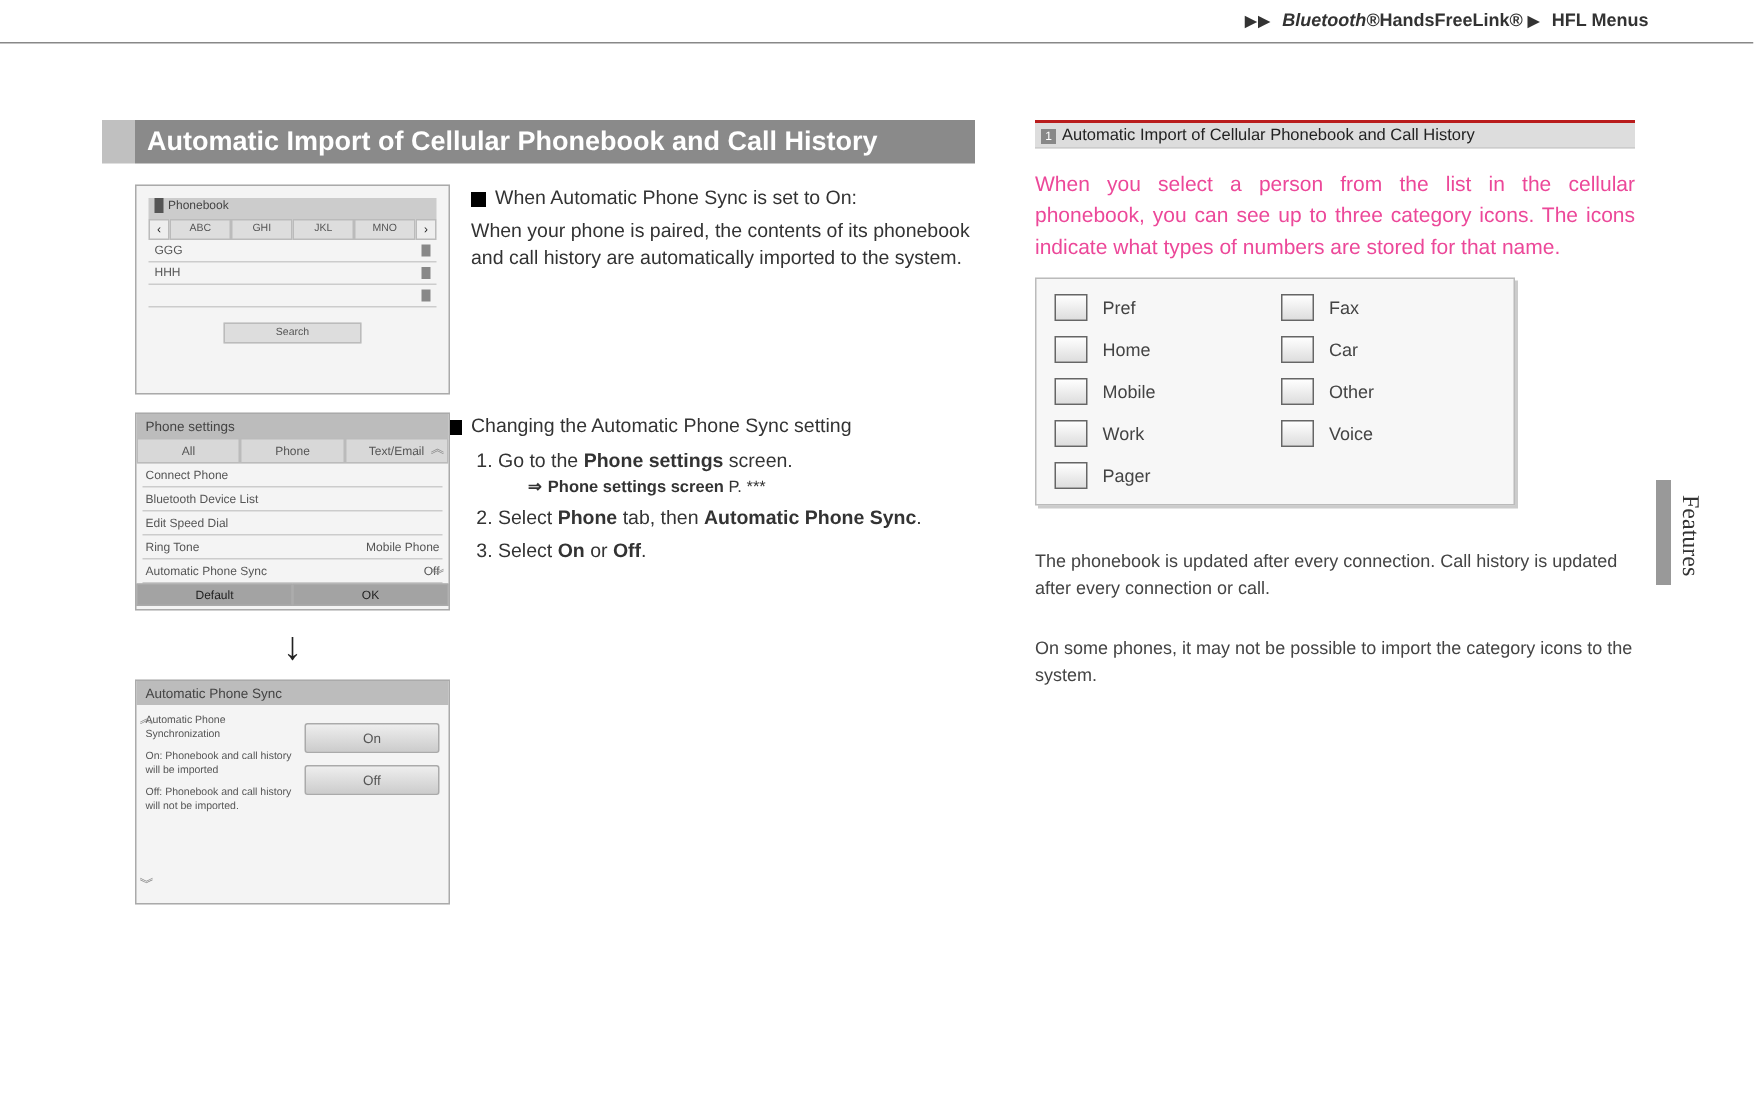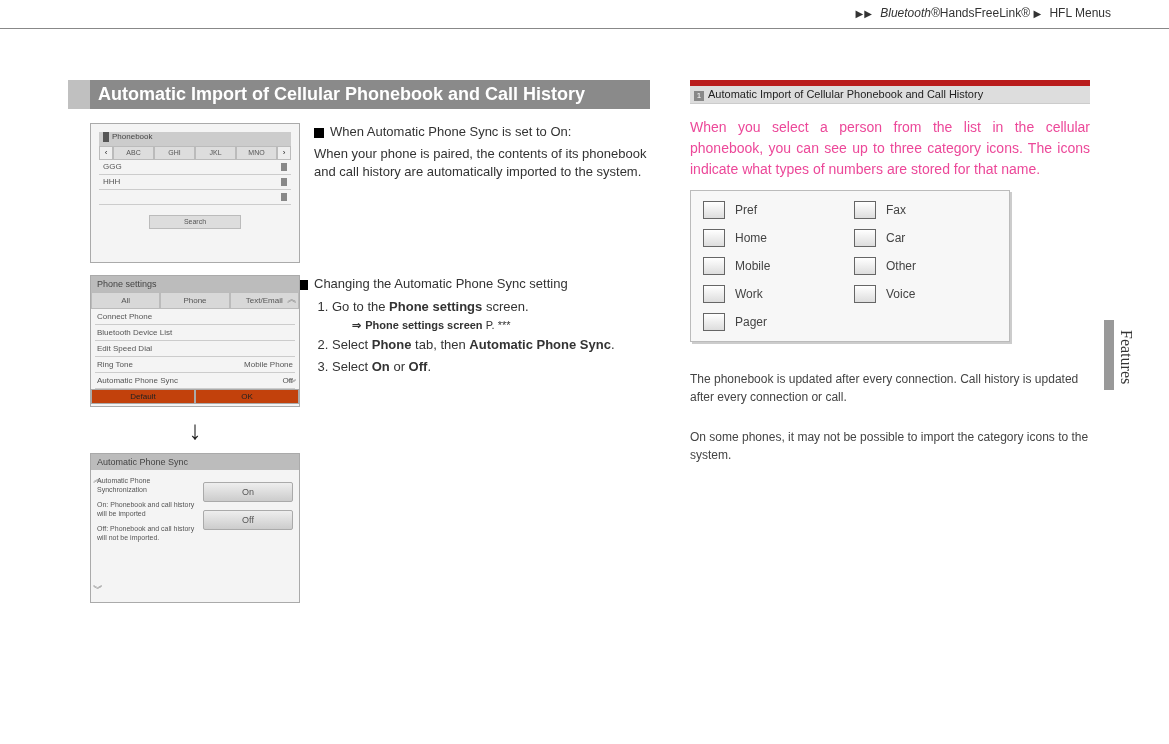--- a/index.html
+++ b/index.html
@@ -1,17 +1,17 @@
 <!DOCTYPE html>
 <html><head>
 <meta charset="utf-8">
 <style>
   html,body{margin:0;padding:0;background:#fff;color:#222;font-family:Arial,Helvetica,sans-serif;}
   .page{width:1169px;height:744px;position:relative;box-sizing:border-box;padding:0 60px 0 90px;}
-  .crumb{position:absolute;top:6px;right:58px;font-size:12px;color:#333;}
+  .crumb{position:absolute;top:6px;right:70px;font-size:12px;color:#333;font-weight:bold;}
   .crumb .arrows{letter-spacing:1px;font-size:10px;display:inline-block;vertical-align:middle;margin-right:4px;}
   .crumb .bt{font-style:italic;}
   .rule{position:absolute;top:28px;left:0;right:0;height:1px;background:#888;}
   .features-tab{position:absolute;right:34px;top:330px;writing-mode:vertical-rl;font-family:Georgia,'Times New Roman',serif;font-size:16px;color:#333;}
   .tab-shadow{position:absolute;right:55px;top:320px;width:10px;height:70px;background:#999;}
   .content{display:flex;gap:40px;padding-top:80px;}
   .col-left{width:560px;}
   .col-right{width:400px;}
   
   .sec-title{background:#8a8a8a;color:#fff;font-weight:bold;font-size:18px;padding:4px 8px;position:relative;margin-bottom:14px;}
@@ -37,35 +37,35 @@
   .pb-row{height:14px;border-bottom:1px solid #ccc;font-size:8px;padding-left:4px;line-height:14px;color:#555;position:relative;}
   .pb-row::after{content:"";position:absolute;right:4px;top:3px;width:6px;height:8px;background:#888;}
   .pb-search{margin:10px auto 0;width:90px;height:12px;background:#ddd;border:1px solid #bbb;font-size:7px;text-align:center;line-height:12px;color:#555;}
   
   .ps-hdr{background:#bcbcbc;color:#444;font-size:9px;padding:3px 6px;margin:0;}
   .ps-tabs{display:flex;background:#d8d8d8;}
   .ps-tab{flex:1;font-size:8px;text-align:center;padding:3px 12px;border:1px solid #bbb;color:#555;}
   .ps-list{padding:0 4px;}
   .ps-item{font-size:8px;color:#555;border-bottom:1px solid #ccc;padding:3px 2px;display:flex;justify-content:space-between;}
   .ps-foot{display:flex;}
-  .ps-foot div{flex:1;font-size:8px;text-align:center;background:#c2410c;border:1px solid #aaa;padding:2px 0;}
+  .ps-foot div{flex:1;font-size:8px;text-align:center;background:#a3a3a3;border:1px solid #aaa;padding:2px 0;}
   .chev{position:absolute;right:2px;font-size:10px;color:#888;}
   .chev.top{top:16px;}
   .chev.bot{bottom:16px;}
   
   .as-body{display:flex;padding:6px;gap:6px;}
   .as-left{flex:1;font-size:7px;color:#555;line-height:1.3;}
   .as-left p{margin:0 0 6px 0;}
   .as-right{width:90px;display:flex;flex-direction:column;gap:8px;padding-top:6px;}
   .as-btn{height:18px;background:linear-gradient(#eee,#ccc);border:1px solid #aaa;font-size:9px;text-align:center;line-height:18px;color:#555;border-radius:2px;}
   .as-chev{position:absolute;left:2px;font-size:10px;color:#888;}
   .as-chev.top{top:18px;}
   .as-chev.bot{bottom:6px;}
   
-  .info-hdr{background:#ddd;font-size:11px;padding:2px 4px;border-top:6px solid #b91c1c;border-bottom:1px solid #ccc;}
+  .info-hdr{background:#ddd;font-size:11px;padding:2px 4px;border-top:2px solid #b91c1c;border-bottom:1px solid #ccc;}
   .info-hdr .num{display:inline-block;background:#888;color:#fff;width:10px;height:10px;font-size:8px;text-align:center;line-height:10px;margin-right:4px;}
   .info-body{font-size:14px;line-height:1.5;color:#ec4899;text-align:justify;margin:13px 0 10px 0;}
   .cat-box{border:1px solid #bbb;background:#f7f7f7;width:320px;padding:10px 12px;box-sizing:border-box;font-size:12px;color:#444;box-shadow:2px 2px 0 #ccc;}
   .cat-grid{display:grid;grid-template-columns:1fr 1fr;row-gap:10px;column-gap:8px;}
   .cat-item{display:flex;align-items:center;gap:10px;}
   .cat-icon{width:20px;height:16px;border:1px solid #666;background:linear-gradient(#fff,#ddd);position:relative;}
   .note{font-size:12px;line-height:1.5;color:#444;margin-top:28px;}
   .note + .note{margin-top:22px;}
 </style>
 </head>

